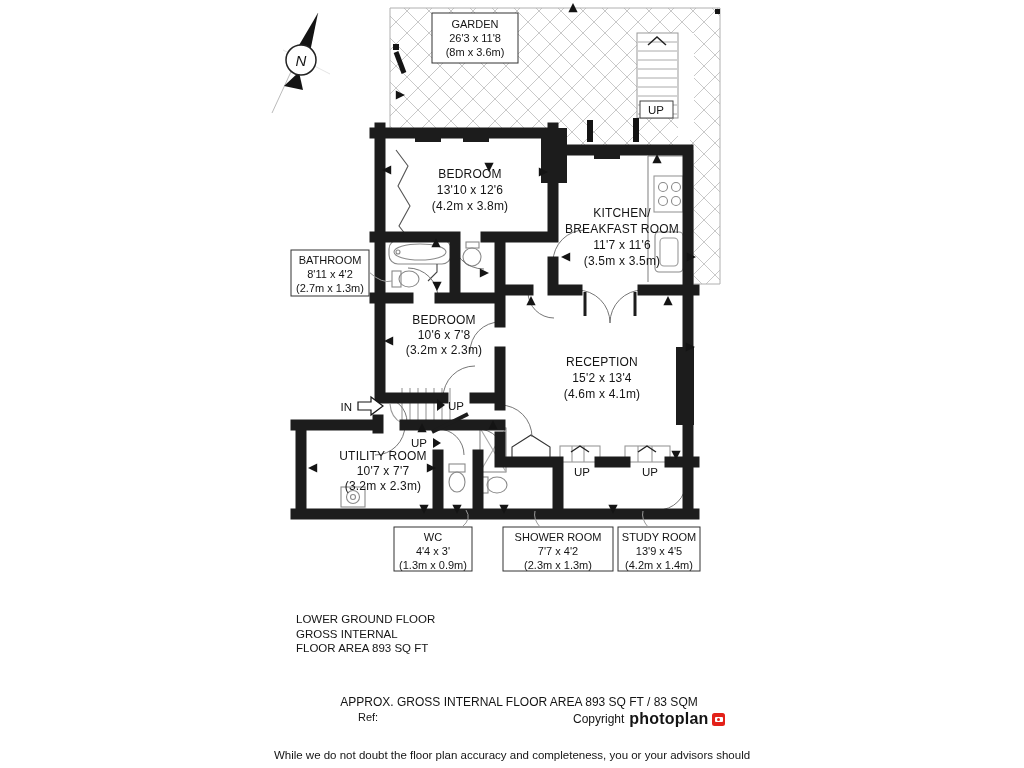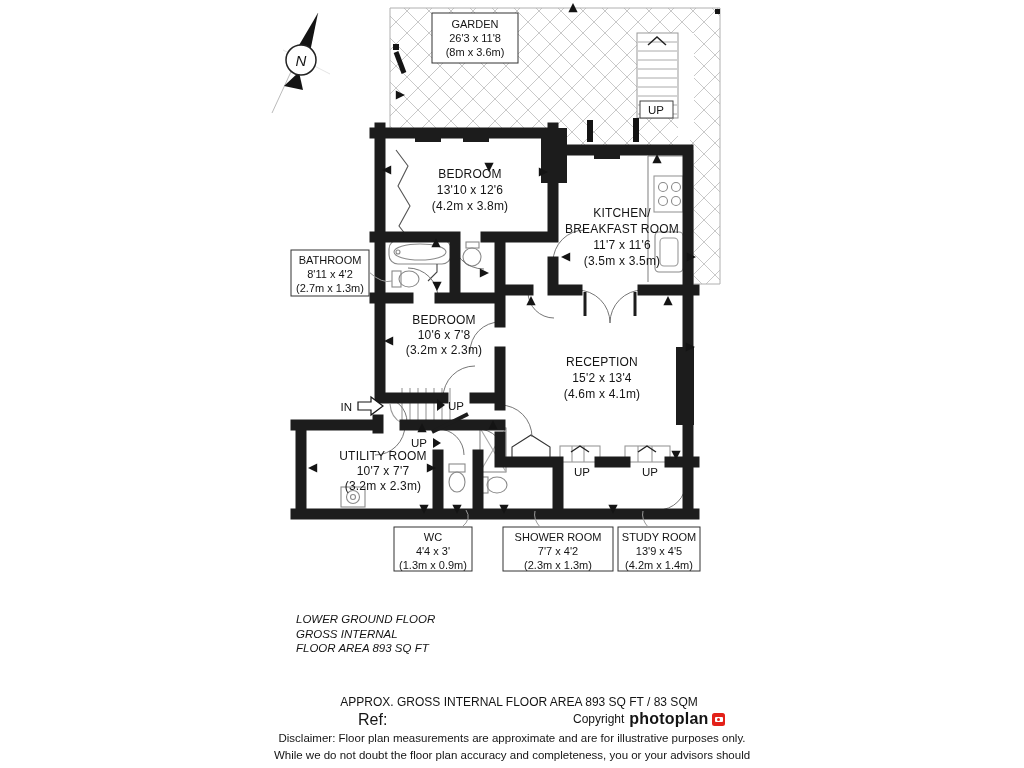--- a/index.html
+++ b/index.html
@@ -4,23 +4,23 @@
 <style>
   html,body{margin:0;padding:0;background:#fff;}
   .page{position:relative;width:1024px;height:768px;background:#ffffff;overflow:hidden;
         font-family:"Liberation Sans",sans-serif;color:#141414;}
   svg{position:absolute;top:0;left:0;}
   svg text{font-family:"Liberation Sans",sans-serif;fill:#141414;}
   .rm{font-size:12px;letter-spacing:.2px;}
   .bx{font-size:11px;}
   .mk{font-size:11.5px;}
   .north{font-size:15px;font-style:italic;}
-  .summary{position:absolute;left:296px;top:612px;font-size:11.5px;line-height:14.5px;white-space:pre;font-style:italic;}
+  .summary{position:absolute;left:296px;top:612px;font-size:11.5px;line-height:14.5px;white-space:pre;}
   .approx{position:absolute;left:0;top:695px;width:1024px;text-align:center;font-size:12px;margin-left:7px;}
-  .refrow{position:absolute;left:358px;top:711px;font-size:16px;}
+  .refrow{position:absolute;left:358px;top:711px;font-size:11px;}
   .copyrow{position:absolute;left:573px;top:710px;font-size:12px;display:flex;align-items:center;}
   .brand{font-weight:bold;margin-left:5px;font-size:16px;letter-spacing:.2px;}
   .logo{display:inline-block;width:13px;height:13px;margin-left:4px;border-radius:2.5px;background:#e32119;position:relative;}
   .logo::before{content:"";position:absolute;left:2.5px;top:4px;width:8px;height:5.5px;background:#fff;border-radius:1px;}
   .logo::after{content:"";position:absolute;left:5px;top:5.5px;width:3px;height:3px;background:#e32119;border-radius:50%;}
   .disc1{position:absolute;left:0;top:732px;width:1024px;text-align:center;font-size:11.5px;}
   .disc2{position:absolute;left:0;top:749px;width:1024px;text-align:center;font-size:11.5px;}
 </style>
 </head>
 <body>
@@ -293,16 +293,15 @@
 <span>GROSS INTERNAL</span>
 <span>FLOOR AREA 893 SQ FT</span></div>
 
 <div class="approx">APPROX. GROSS INTERNAL FLOOR AREA 893 SQ FT / 83 SQM</div>
 <div class="refrow">Ref:</div>
 <div class="copyrow">
   <span>Copyright</span>
   <span class="brand">photoplan</span>
   <span class="logo"></span>
 </div>
-<div class="disc1">Disclaimer: Floor plan measurements are approximate and are for illustrative purposes only.</div>
 <div class="disc2">While we do not doubt the floor plan accuracy and completeness, you or your advisors should</div>
 
 </div>
 
 </body></html>

